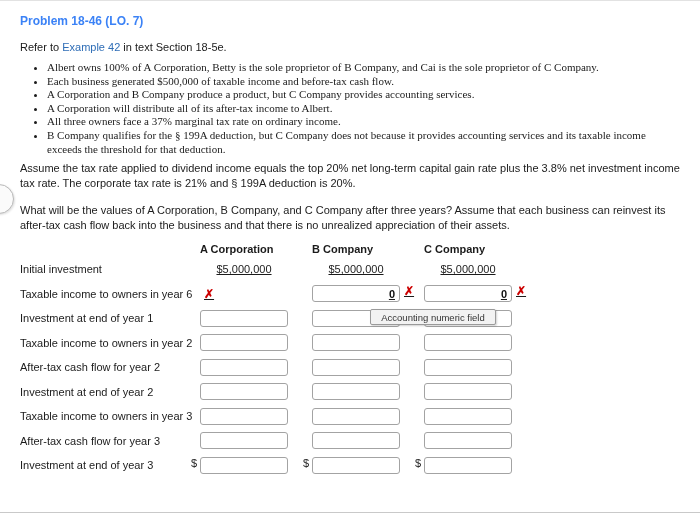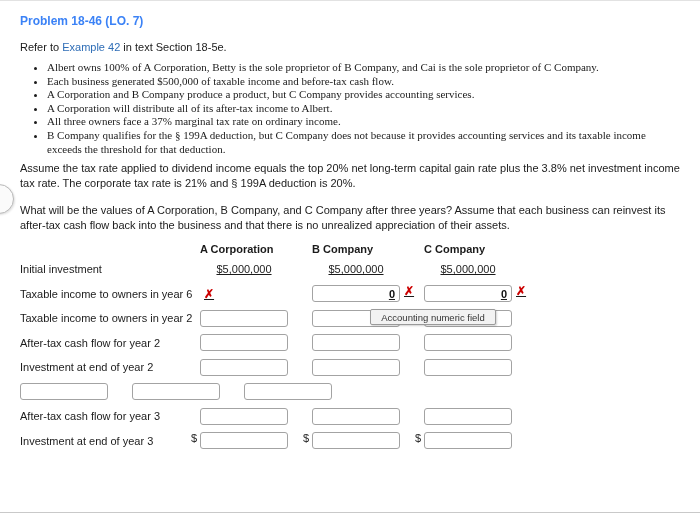--- a/index.html
+++ b/index.html
@@ -121,20 +121,32 @@
         <input type="text" class="field filled" value="0" style="">
         <span class="xmark">✗</span>
       </div>
       <div class="cell">
         <input type="text" class="field filled" value="0" style="">
         <span class="xmark">✗</span>
       </div>
     </div>
 
 
+    <div class="trow">
+      <div class="rlabel">Investment at end of year 1</div>
+      <div class="cell">
+          <input type="text" class="field" value="" style="">
+        </div>
+      <div class="cell">
+          <input type="text" class="field" value="" style="">
+        </div>
+      <div class="cell">
+          <input type="text" class="field" value="" style="">
+        </div>
+    </div>
 
     <div class="trow">
       <div class="rlabel">Taxable income to owners in year 2</div>
       <div class="cell">
           <input type="text" class="field" value="" style="">
         </div>
       <div class="cell">
           <input type="text" class="field" value="" style="">
         </div>
       <div class="cell">
@@ -162,20 +174,21 @@
         </div>
       <div class="cell">
           <input type="text" class="field" value="" style="">
         </div>
       <div class="cell">
           <input type="text" class="field" value="" style="">
         </div>
     </div>
 
     <div class="trow">
+      <div class="rlabel">Taxable income to owners in year 3</div>
       <div class="cell">
           <input type="text" class="field" value="" style="">
         </div>
       <div class="cell">
           <input type="text" class="field" value="" style="">
         </div>
       <div class="cell">
           <input type="text" class="field" value="" style="">
         </div>
     </div>

